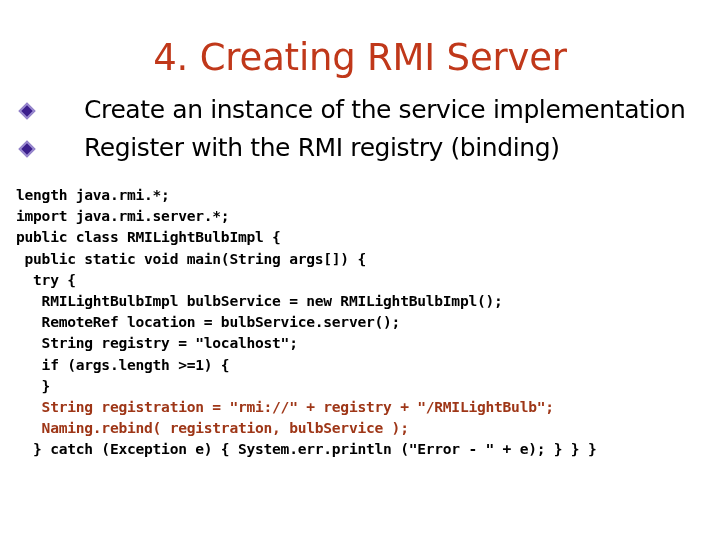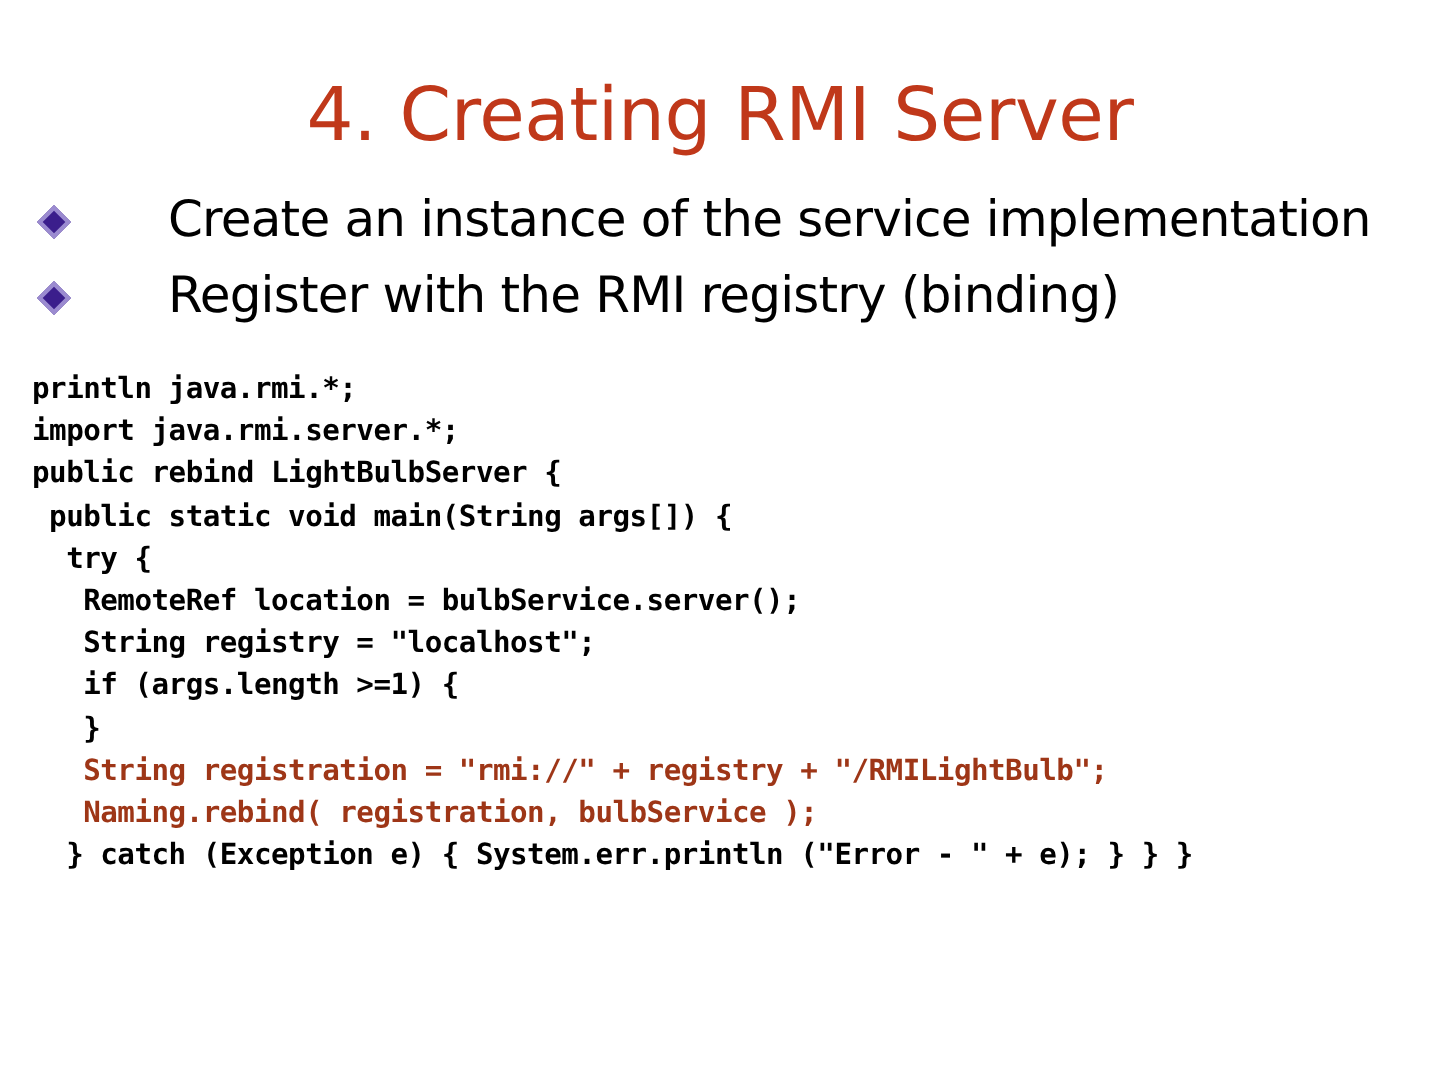--- a/index.html
+++ b/index.html
@@ -119,25 +119,26 @@
     </li>
     <li class="bullet-item">
       <span class="bullet-marker">
         <span class="diamond"></span>
       </span>
       <span class="bullet-text">Register with the RMI registry (binding)</span>
     </li>
   </ul>
 
   <div class="code-block">
-    <div class="code-line">println java.rmi.*;</div>
+    <div class="code-line">length java.rmi.*;</div>
     <div class="code-line">import java.rmi.server.*;</div>
-    <div class="code-line">public rebind LightBulbServer {</div>
+    <div class="code-line">public class RMILightBulbImpl {</div>
     <div class="code-line"> public static void main(String args[]) {</div>
     <div class="code-line">  try {</div>
+    <div class="code-line">   RMILightBulbImpl bulbService = new RMILightBulbImpl();</div>
     <div class="code-line">   RemoteRef location = bulbService.server();</div>
     <div class="code-line">   String registry = "localhost";</div>
     <div class="code-line">   if (args.length &gt;=1) {</div>
     <div class="code-line">   }</div>
     <div class="code-line accent">   String registration = "rmi://" + registry + "/RMILightBulb";</div>
     <div class="code-line accent">   Naming.rebind( registration, bulbService );</div>
     <div class="code-line">  } catch (Exception e) { System.err.println ("Error - " + e); } } }</div>
   </div>
 
 </div>

